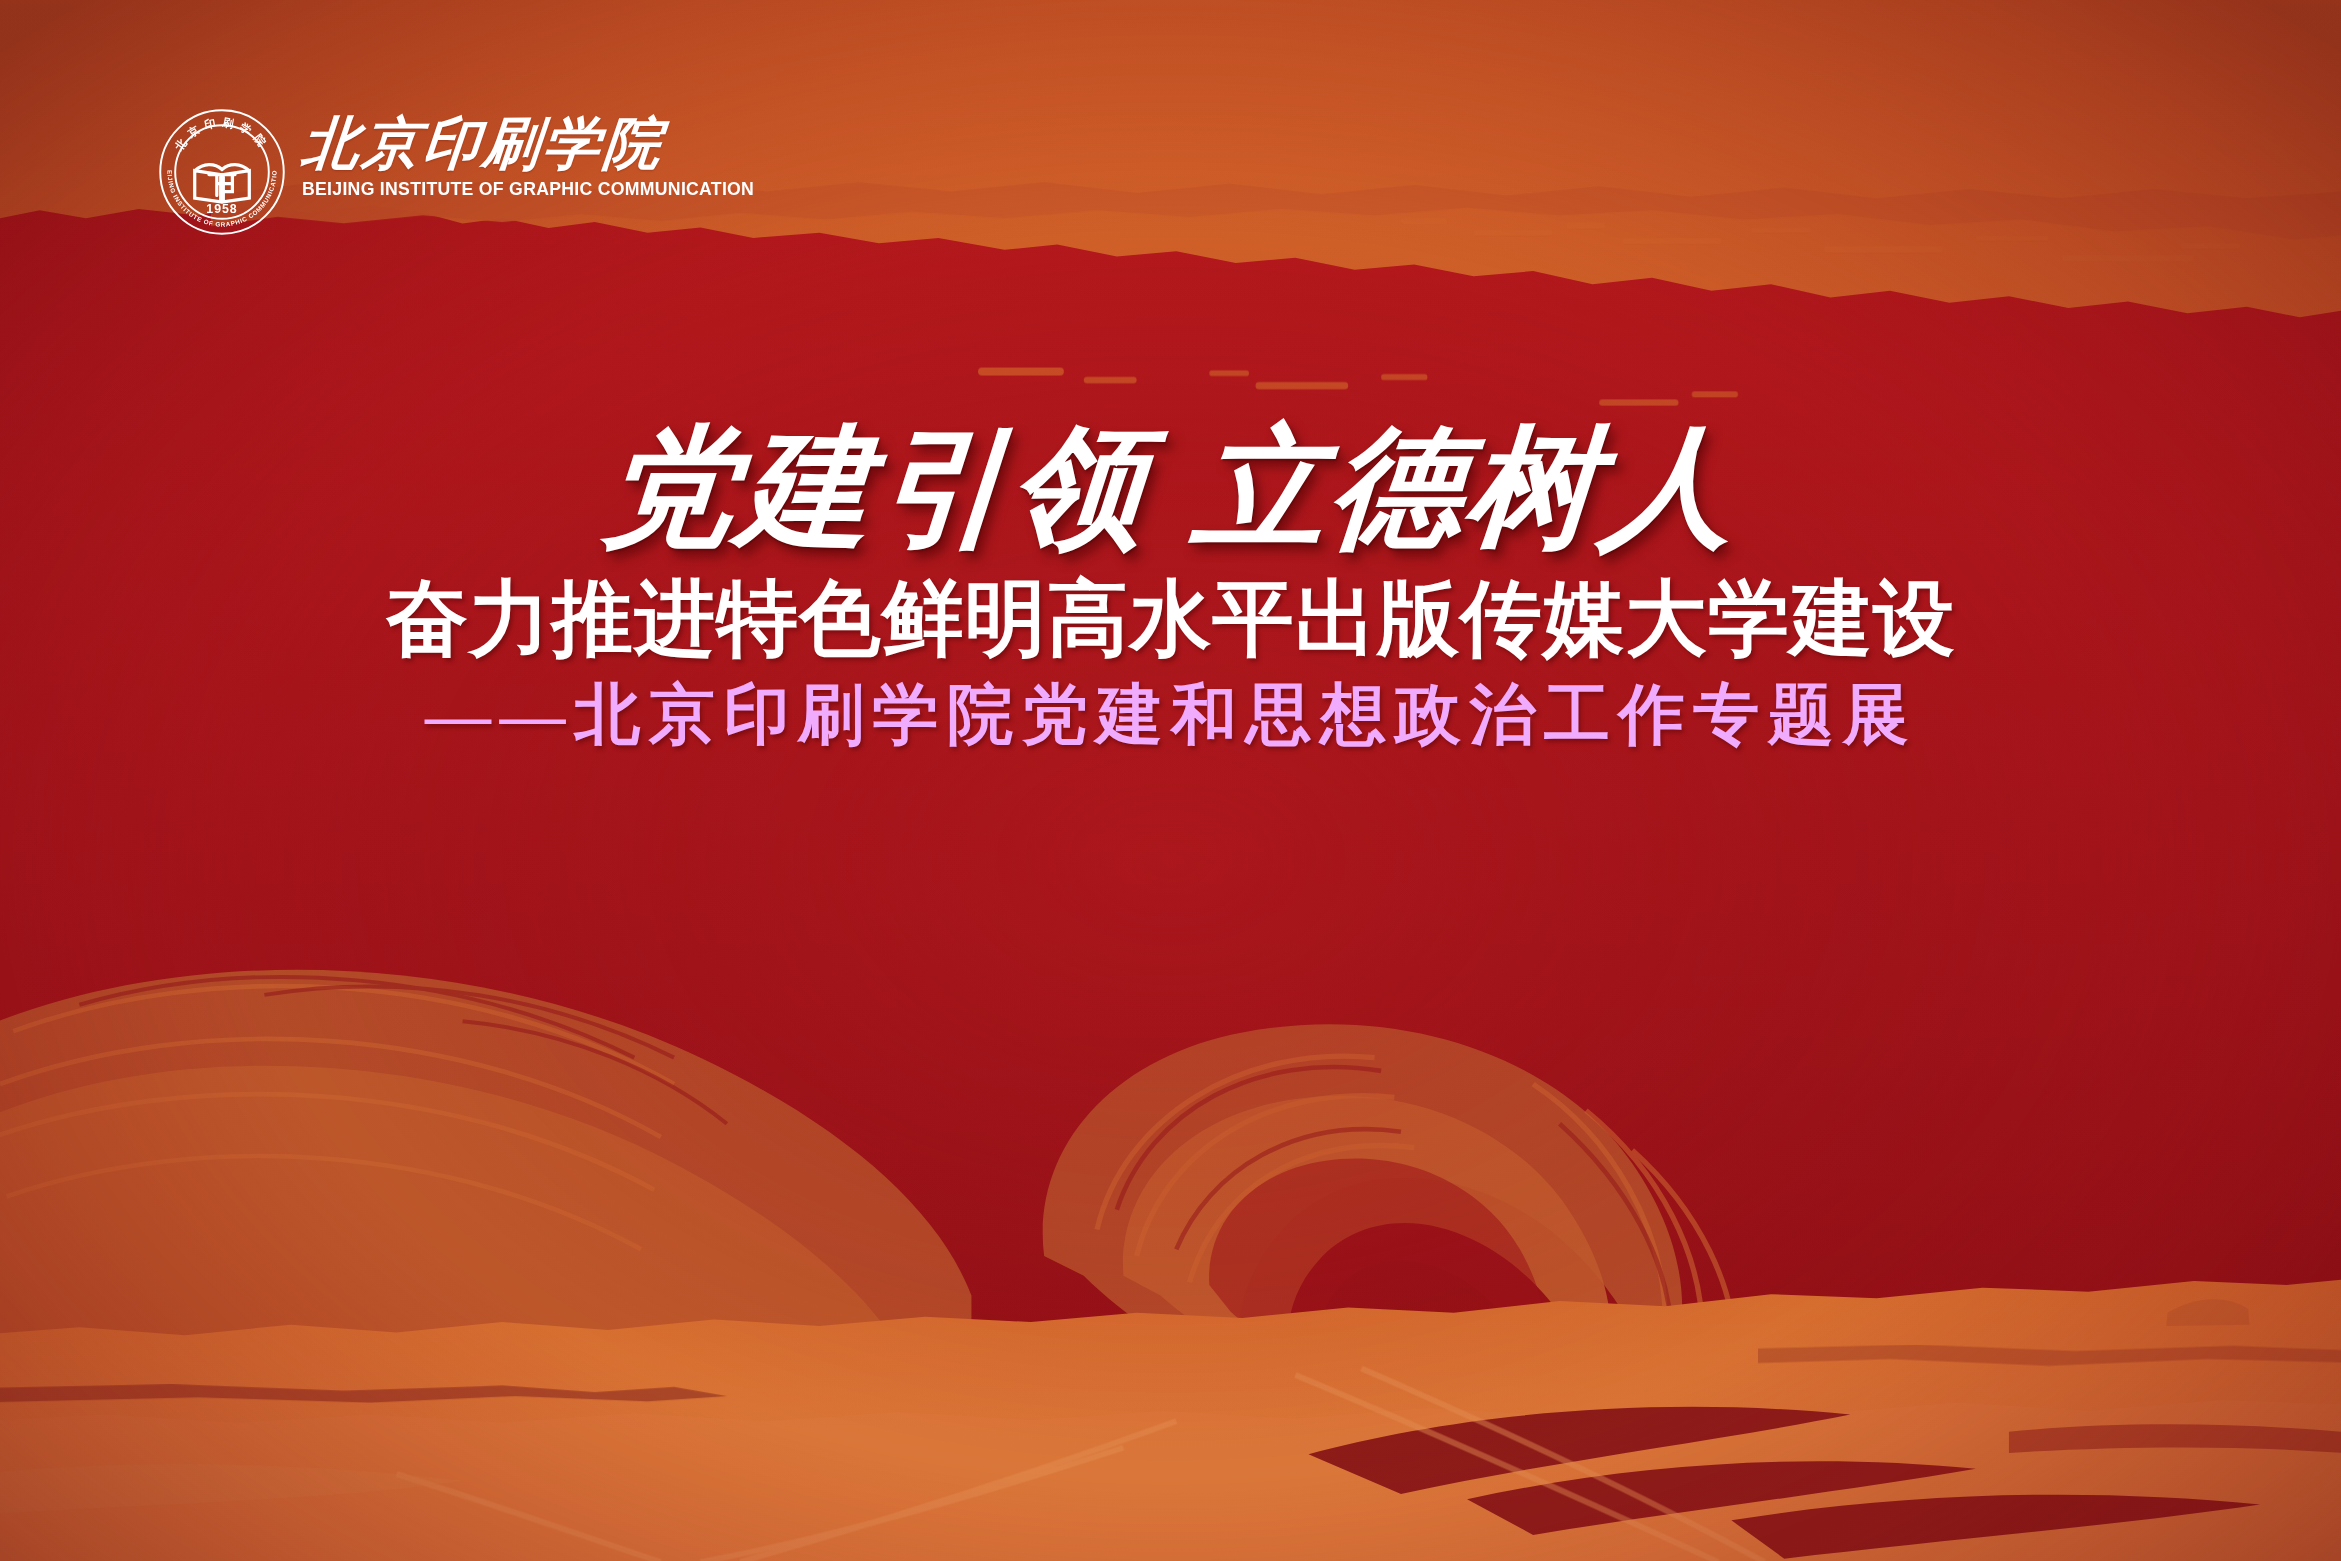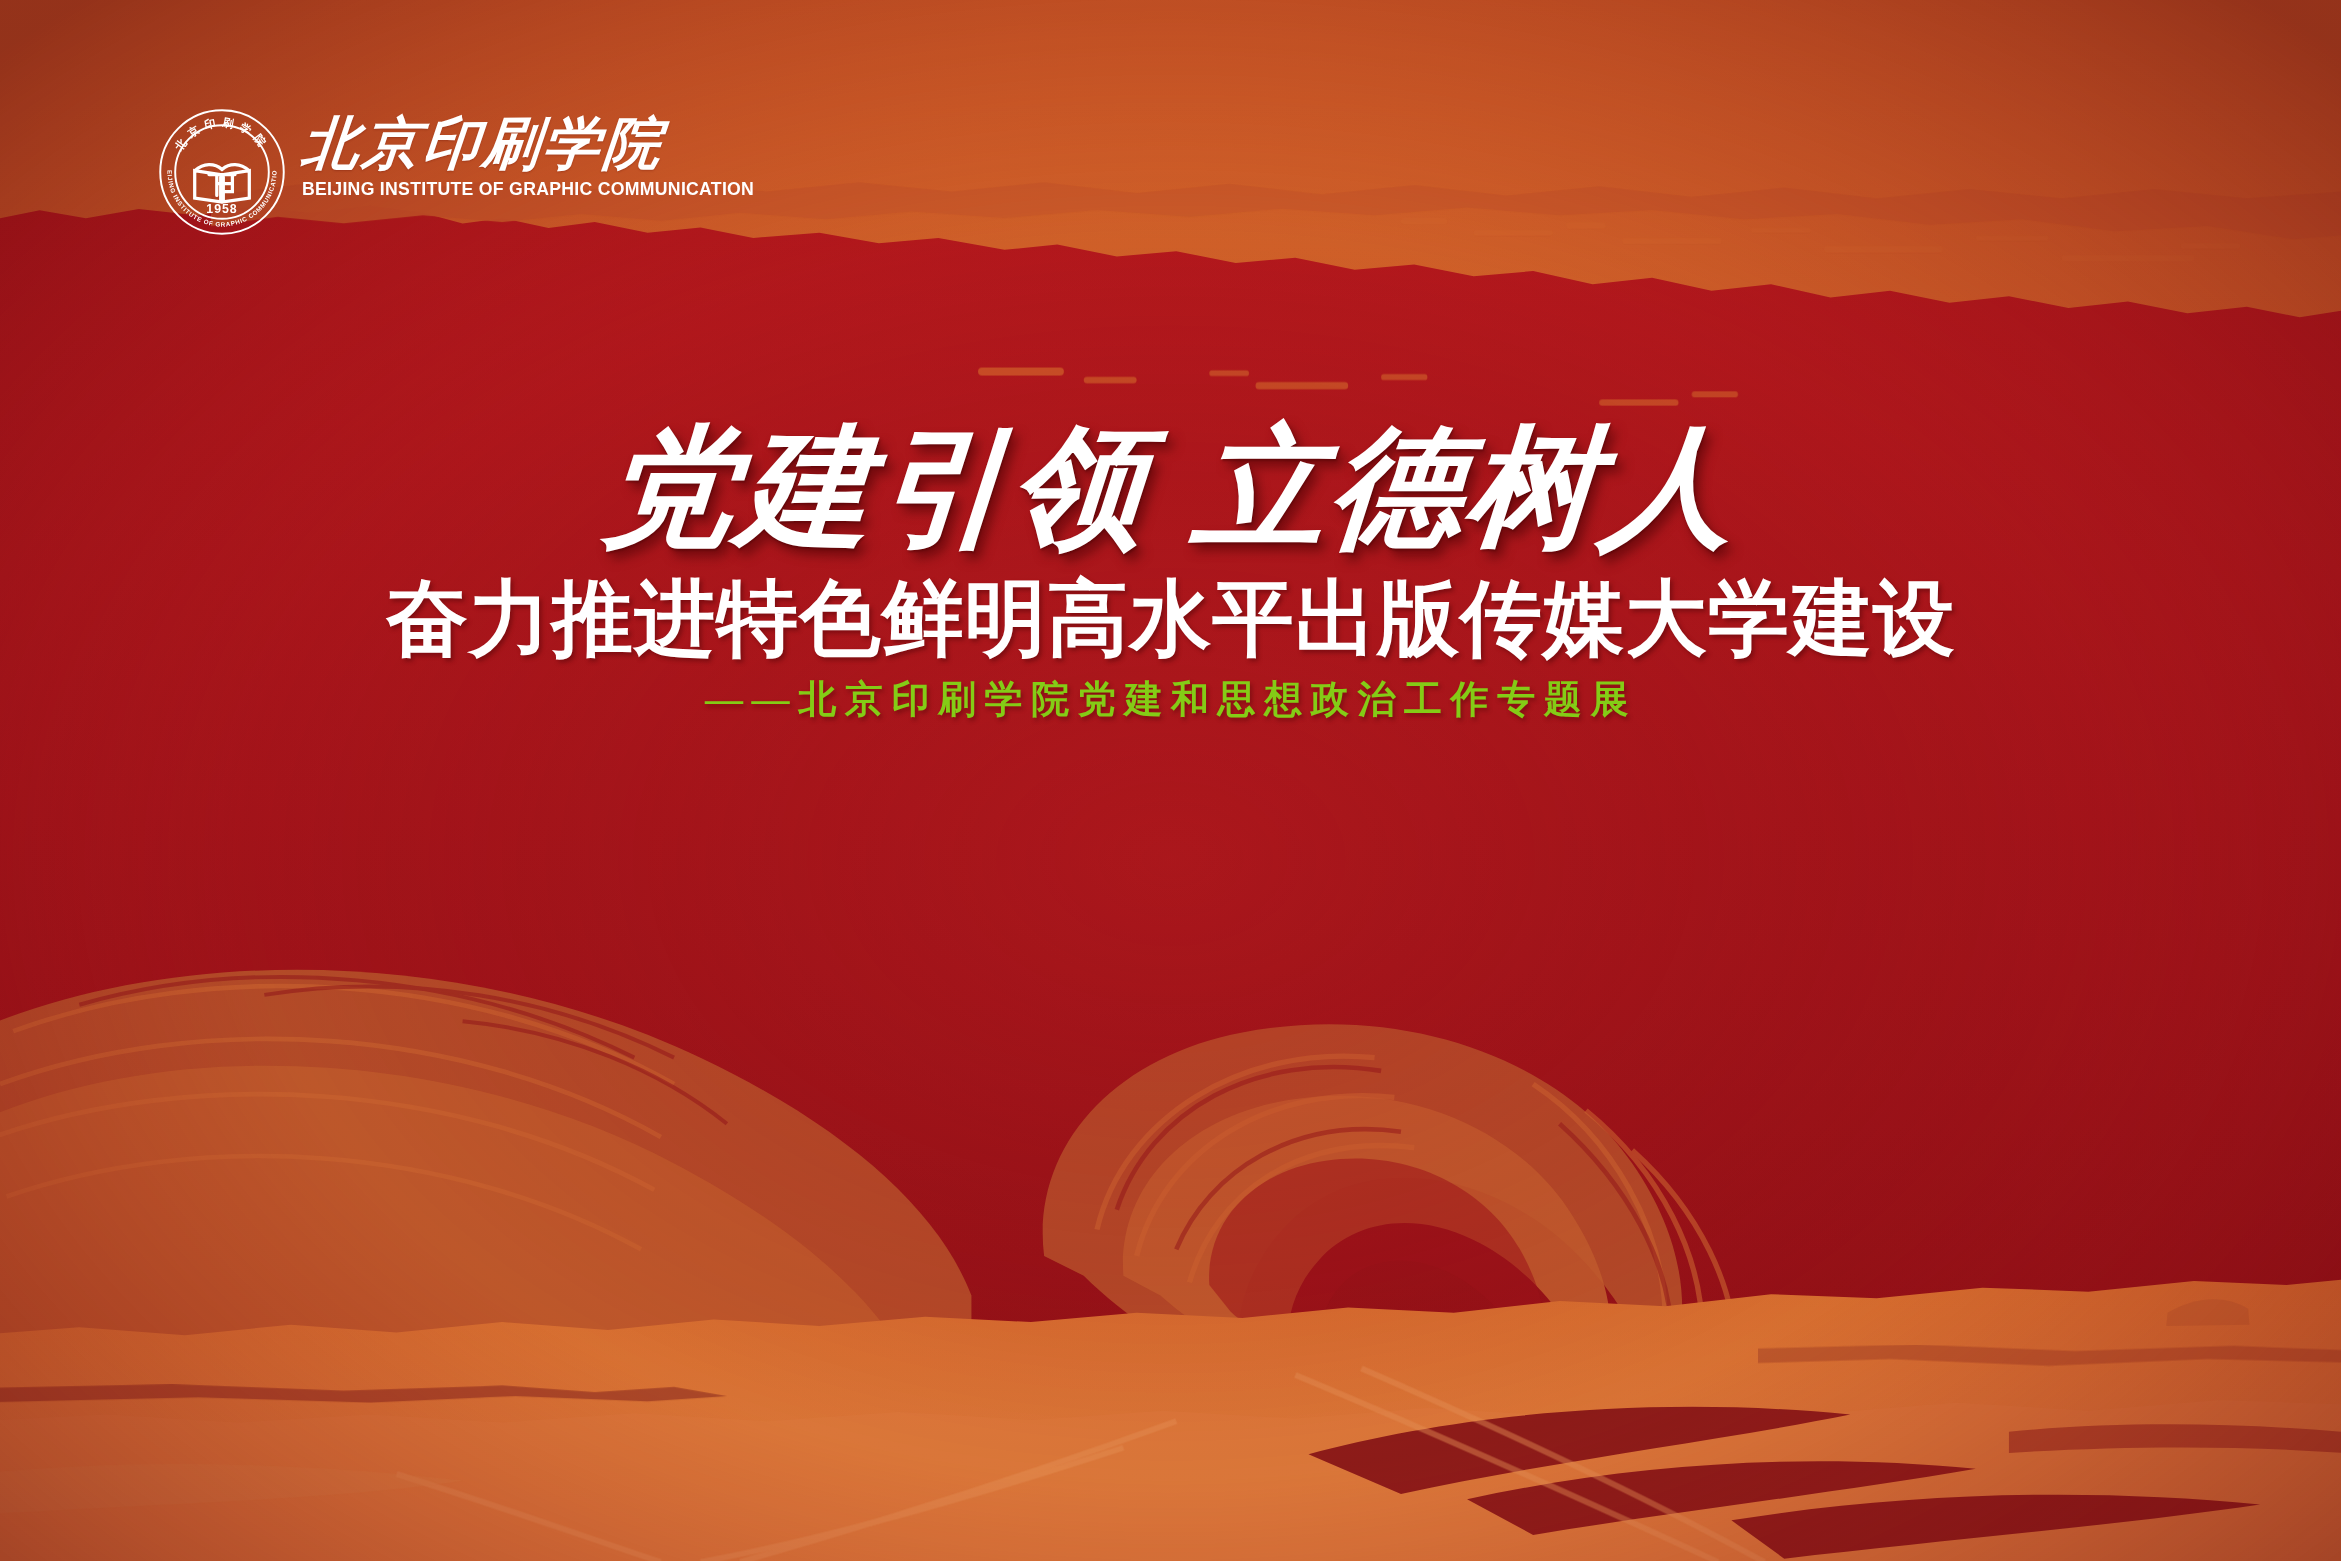--- a/index.html
+++ b/index.html
@@ -88,23 +88,23 @@
     letter-spacing:1.3px;
     white-space:nowrap;
     transform:scaleX(0.98);
     text-shadow:2.6px 3.3px 4.6px rgba(70,0,4,.42);
   }
 
   .title-tertiary{
     margin-top:17px;
     font-family:"Liberation Serif", serif;
     font-weight:700;
-    font-size:38px;
+    font-size:66px;
     line-height:1.1;
-    color:#84cc16;
+    color:#f0abfc;
     letter-spacing:8.6px;
     white-space:nowrap;
     text-shadow:2px 2.6px 4px rgba(70,0,4,.42);
   }
 </style>
 </head>
 <body>
 
 <div class="poster">
 

